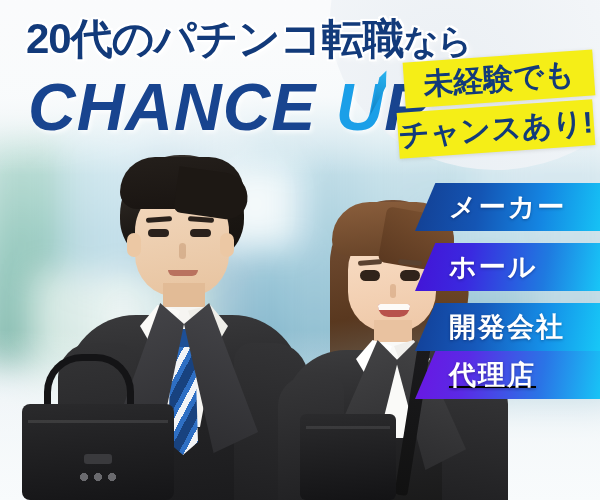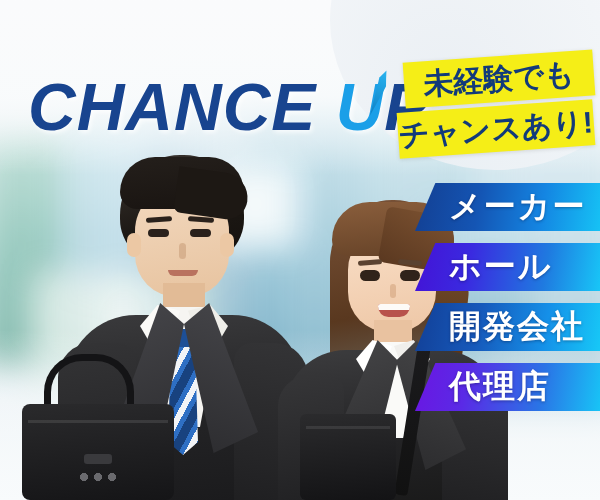--- a/index.html
+++ b/index.html
@@ -166,28 +166,28 @@
   .badge2{left:398px;top:106px;width:196px;height:46px;font-size:30px;transform:rotate(-4deg);}
 
   
   .cat{
     position:absolute;width:185px;height:48px;
     clip-path:polygon(11% 0,100% 0,100% 100%,0 100%);
     display:flex;align-items:center;
     box-shadow:0 2px 5px rgba(0,0,0,.18);
   }
   .cat span{
-    color:#ffffff;font-weight:bold;font-size:32px;letter-spacing:2px;
+    color:#ffffff;font-weight:bold;font-size:27px;letter-spacing:2px;
     margin-left:34px;white-space:nowrap;
     text-shadow:0 1px 3px rgba(0,0,40,.35);
   }
   .cat0{left:415px;top:183px;background:linear-gradient(100deg,#133f92 0%,#1455b4 35%,#1485e2 68%,#16c2f5 100%);}
   .cat1{left:415px;top:243px;background:linear-gradient(100deg,#4412d6 0%,#3a2ae0 30%,#1f7ae0 70%,#18c6f7 100%);}
   .cat2{left:415px;top:303px;background:linear-gradient(100deg,#123f96 0%,#1659bb 35%,#1590e8 70%,#17c8f7 100%);}
-  .cat3{left:415px;top:363px;background:linear-gradient(100deg,#6a16e2 0%,#5a2ae6 28%,#2a74e6 68%,#18c4f6 100%);}
+  .cat3{left:415px;top:351px;background:linear-gradient(100deg,#6a16e2 0%,#5a2ae6 28%,#2a74e6 68%,#18c4f6 100%);text-decoration:underline;}
   .cat4{left:415px;top:423px;background:linear-gradient(100deg,#0d2f8e 0%,#1250bb 30%,#1594ec 70%,#16cdfa 100%);}
 
   
   .caption{
     position:absolute;left:0;top:446px;width:466px;height:38px;
     background:rgba(8,8,10,.58);
     display:flex;align-items:center;
   }
   .caption span{
     color:#fff;font-size:17px;margin-left:46px;letter-spacing:.5px;white-space:nowrap;
@@ -280,20 +280,21 @@
       <div class="hl"></div>
   </div>
   <div class="bag-m">
     <div class="handle"></div>
     <div class="body"></div>
     <div class="seam"></div>
     <div class="lock"></div>
     <div class="dots"></div>
   </div>
 
+  <div class="headline"><span>20代のパチンコ転職</span><span class="small">なら</span></div>
 
   <div class="logo"><span>CHANCE </span><span class="u-wrap"><span>U</span><span class="swoosh"></span></span><span class="up">P</span></div>
 
   <div class="badge badge1">
       <span>未経験でも</span>
     </div>
   <div class="badge badge2">
       <span>チャンスあり!</span>
     </div>
 

